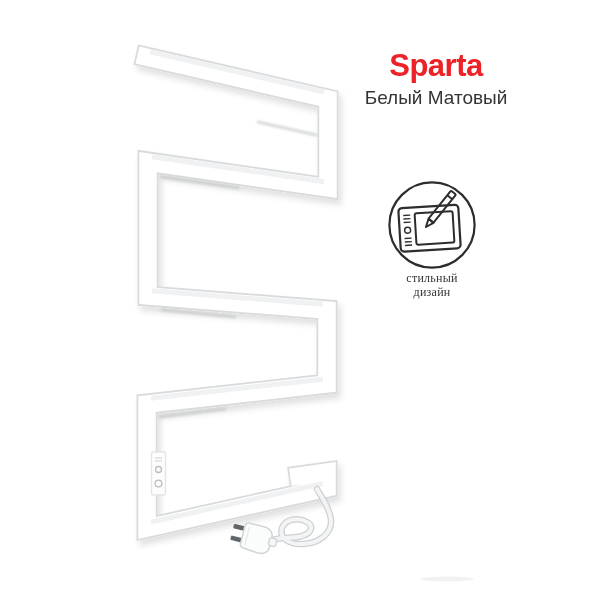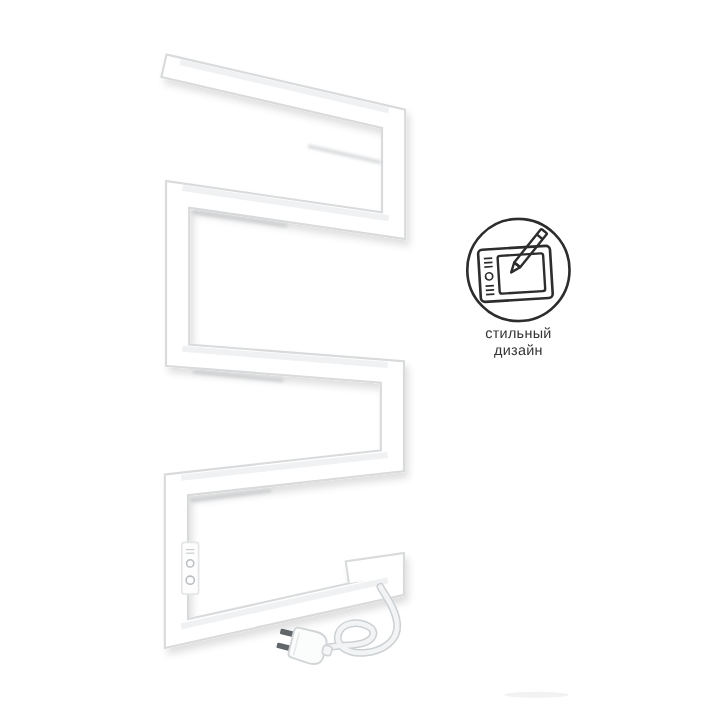--- a/index.html
+++ b/index.html
@@ -26,21 +26,21 @@
   .feature { position:absolute; width: 170px; text-align:center; }
   .feature svg { display:block; margin: 0 auto; color: var(--icon-stroke, #2d2d2d); }
   .feature-label {
     white-space: pre-line;
     font-size: 12px; line-height: 13.5px; letter-spacing: .25px;
     color: var(--text-dark, #343434);
   }
   .f1 { left: 347px; top: 181px; }
   .f2 { left: 347px; top: 309px; }
   .f3 { left: 347px; top: 440px; }
-  .f1 .feature-label { margin-top: 3px; }
+  .f1 .feature-label { margin-top: 3px; font-family: Liberation Serif, serif; }
   .f2 .feature-label { margin-top: 8px; }
   .f3 .feature-label { margin-top: 5px; }
 </style>
 </head>
 <body>
 
 <div class="stage">
 
   <svg class="rail-svg" width="600" height="600" viewBox="0 0 600 600">
     <defs>
@@ -91,20 +91,24 @@
       <rect x="-37" y="-8.6" width="13" height="4.6" rx="1.2" fill="#61666a"></rect>
       <rect x="-37" y="3.4" width="13" height="4.6" rx="1.2" fill="#61666a"></rect>
       <path d="M-23 -12.8 Q-26 -12.3 -26 -8.5 L-26 9 Q-26 12.5 -23 12.8 L-8 14 Q3 14.3 3 5 L3 -3.5 Q3 -12.8 -8 -13 Z" fill="#fbfcfc" stroke="#d2d5d7" stroke-width="1.6" stroke-linejoin="round"></path>
       <path d="M-21.5 -9 L-21.5 10.5" stroke="#e9ebec" stroke-width="1.5"></path>
       <rect x="1" y="-4" width="7.5" height="8" rx="2.5" fill="#f5f6f7" stroke="#d2d5d7" stroke-width="1.4"></rect>
     </g>
 
     <ellipse cx="447" cy="579" rx="27" ry="2.5" fill="#e9e9e9" opacity="0.6"></ellipse>
   </svg>
 
+  <div class="header">
+    <div class="brand-title">Sparta</div>
+    <div class="variant-subtitle">Белый Матовый</div>
+  </div>
 
   <div class="feature f1">
     <svg width="88" height="88" viewBox="0 0 88 88">
       <circle cx="44" cy="44" r="42.6" fill="none" stroke="currentColor" stroke-width="2.2"></circle>
       <g transform="rotate(-3.5 41 47)" fill="none" stroke="currentColor">
         <rect x="11.5" y="25.5" width="60" height="43.5" rx="3.5" stroke-width="2.2"></rect>
         <rect x="27.5" y="31.5" width="38" height="31.5" rx="2" stroke-width="2"></rect>
         <g stroke-width="1.4">
           <path d="M16 33 H23"></path>
             <path d="M16 36.5 H23"></path>

